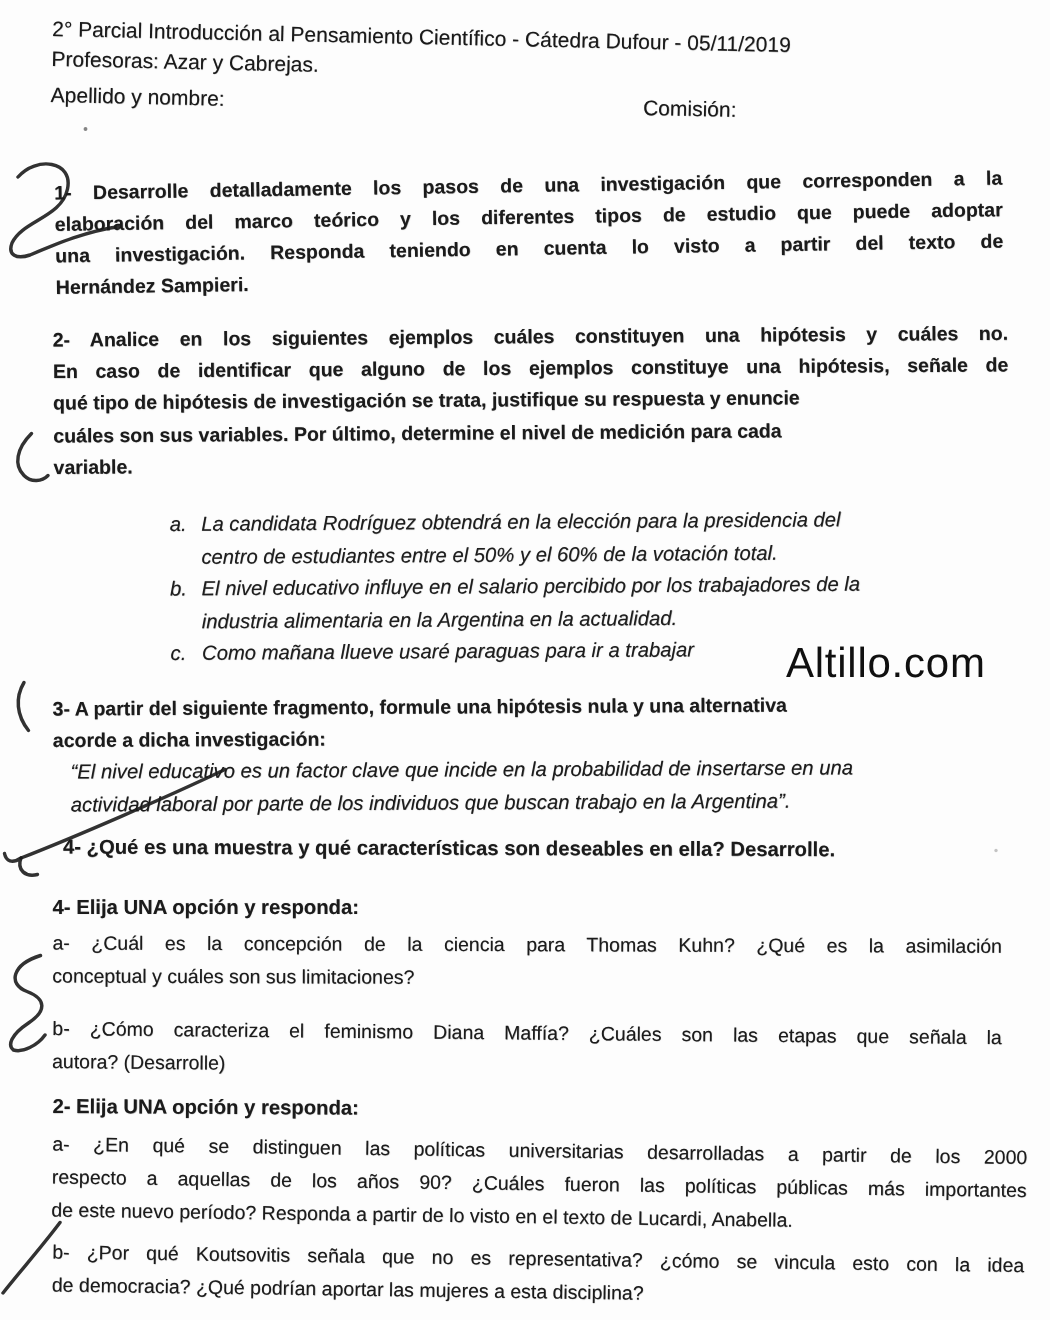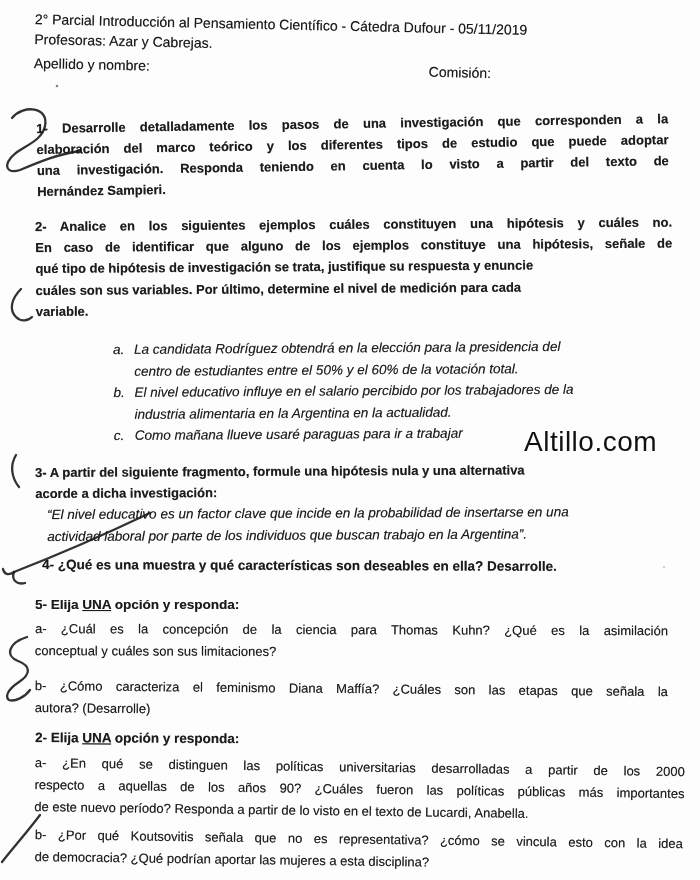--- a/index.html
+++ b/index.html
@@ -30,21 +30,21 @@
   .q3{left:35px;top:462px;width:630px;line-height:21px;transform:rotate(-0.3deg);transform-origin:left top;}
   .q3quote{left:47px;top:504px;width:628px;line-height:22px;font-size:13.5px;
     transform:rotate(-0.3deg);transform-origin:left top;}
   .q4{left:42px;top:557px;width:630px;font-size:13.5px;transform:rotate(0.2deg);transform-origin:left top;}
   .q5h{left:35px;top:597px;width:400px;font-size:13.5px;}
   .q5a{left:35px;top:618px;width:633px;line-height:21.5px;transform:rotate(0.2deg);transform-origin:left top;}
   .q5b{left:35px;top:675px;width:633px;line-height:21.5px;transform:rotate(0.55deg);transform-origin:left top;}
   .q6h{left:35px;top:730px;width:400px;font-size:13.5px;transform:rotate(0.3deg);transform-origin:left top;}
   .q6a{left:35px;top:752px;width:650px;line-height:22px;transform:rotate(0.8deg);transform-origin:left top;}
   .q6b{left:35px;top:824px;width:648px;line-height:22px;transform:rotate(0.8deg);transform-origin:left top;}
-  .emph-una{font-weight:bold;text-decoration:underline;}
+  .emph-una{font-weight:bold;}
   
   .watermark{left:524px;top:426px;font-size:28px;color:#101010;letter-spacing:0.5px;}
   
   .marks{position:absolute;left:0;top:0;pointer-events:none;}
   .marks path{fill:none;stroke:#161616;stroke-width:2.3;stroke-linecap:round;stroke-linejoin:round;opacity:0.88;}
 </style>
 </head>
 <body>
 
 <div class="page">
@@ -117,21 +117,21 @@
   <div class="abs q q3quote ital scan">
     <div class="line">“El nivel educativo es un factor clave que incide en la probabilidad de insertarse en una</div>
     <div class="line">actividad laboral por parte de los individuos que buscan trabajo en la Argentina”.</div>
   </div>
 
   <div class="abs q q4 bold scan">
     <div class="line">4- ¿Qué es una muestra y qué características son deseables en ella? Desarrolle.</div>
   </div>
 
   <div class="abs q q5h bold scan">
-    <span>5- Elija </span><span class="emph-una">UNA</span><span> opción y responda:</span>
+    <span>4- Elija </span><span class="emph-una">UNA</span><span> opción y responda:</span>
   </div>
   <div class="abs q q5a scan">
     <div class="line jline">a- ¿Cuál es la concepción de la ciencia para Thomas Kuhn? ¿Qué es la asimilación</div>
     <div class="line">conceptual y cuáles son sus limitaciones?</div>
   </div>
   <div class="abs q q5b scan">
     <div class="line jline">b- ¿Cómo caracteriza el feminismo Diana Maffía? ¿Cuáles son las etapas que señala la</div>
     <div class="line">autora? (Desarrolle)</div>
   </div>
 

